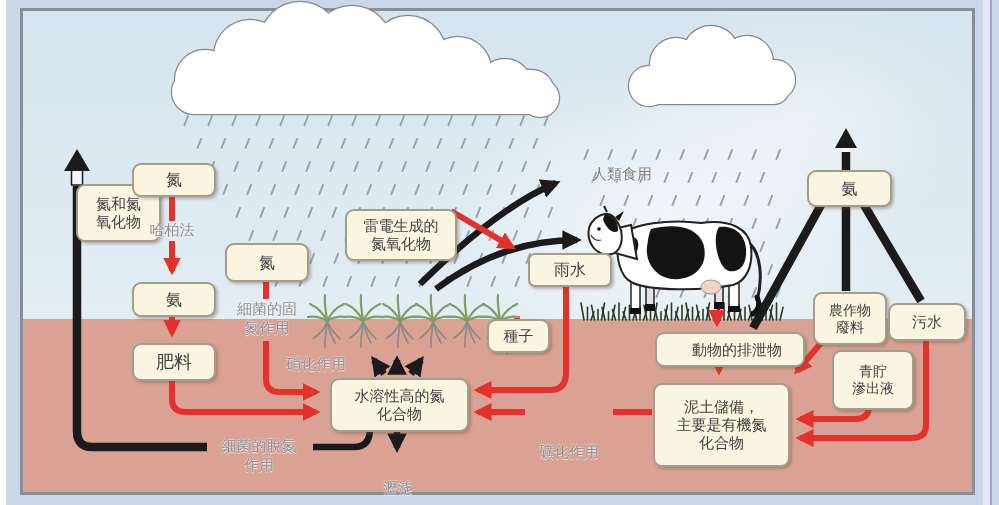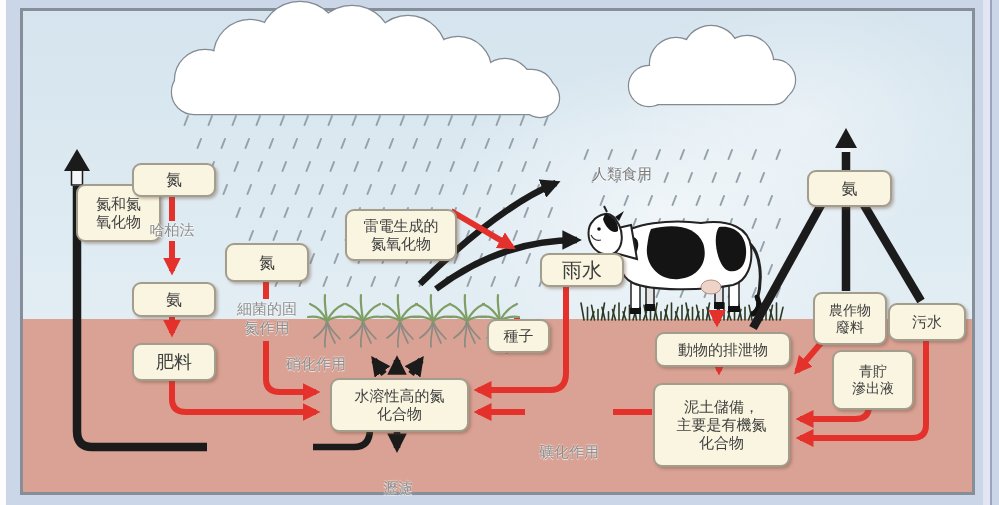--- a/index.html
+++ b/index.html
@@ -472,35 +472,37 @@
   </svg>
 
   <div class="box" style="left:37px;top:184px;width:81px;height:54px;font-size:15px;margin-left:39px;">氮和氮
 氧化物</div>
   <div class="box" style="left:132px;top:163px;width:80px;height:30px;font-size:16px;">氮</div>
   <div class="box" style="left:132px;top:282px;width:80px;height:31px;font-size:16px;">氨</div>
   <div class="box" style="left:132px;top:343px;width:80px;height:34px;font-size:18px;">肥料</div>
   <div class="box" style="left:225px;top:243px;width:80px;height:35px;font-size:16px;">氮</div>
   <div class="box" style="left:345px;top:192px;width:108px;height:48px;font-size:15px;margin-top:17px;">雷電生成的
 氮氧化物</div>
-  <div class="box" style="left:540px;top:253px;width:80px;height:30px;font-size:20px;">雨水</div>
+  <div class="box" style="left:528px;top:253px;width:80px;height:30px;font-size:16px;border-radius:7px;">雨水</div>
   <div class="box" style="left:487px;top:287px;width:59px;height:30px;font-size:15px;margin-top:32px;">種子</div>
   <div class="box" style="left:330px;top:378px;width:135px;height:50px;font-size:15px;">水溶性高的氮
 化合物</div>
-  <div class="box" style="left:655px;top:332px;width:132px;height:31px;font-size:15px;">動物的排泄物</div>
+  <div class="box" style="left:655px;top:332px;width:132px;height:31px;font-size:15px;padding-left:14px;">動物的排泄物</div>
   <div class="box" style="left:653px;top:383px;width:133px;height:80px;font-size:15px;">泥土儲備，
 主要是有機氮
 化合物</div>
   <div class="box" style="left:807px;top:170px;width:81px;height:33px;font-size:16px;">氨</div>
   <div class="box" style="left:813px;top:292px;width:70px;height:49px;font-size:14px;">農作物
 廢料</div>
   <div class="box" style="left:832px;top:350px;width:78px;height:56px;font-size:14px;">青貯
 滲出液</div>
   <div class="box" style="left:888px;top:303px;width:74px;height:34px;font-size:15px;">污水</div>
 
   <div class="glabel" style="left:136px;top:222px;width:72px;height:18px;">哈柏法</div>
   <div class="glabel" style="left:224px;top:299px;width:86px;height:40px;">細菌的固
 氮作用</div>
   <div class="glabel" style="left:276px;top:356px;width:80px;height:18px;text-align:right;">硝化作用</div>
   <div class="glabel" style="left:374px;top:460px;width:48px;height:18px;margin-top:20px;">瀝濾</div>
   <div class="glabel" style="left:529px;top:403px;width:80px;height:18px;margin-top:41px;">礦化作用</div>
   <div class="glabel" style="left:583px;top:166px;width:78px;height:18px;color:#7a7a7a;">人類食用</div>
+  <div class="glabel" style="left:206px;top:436px;width:106px;height:40px;">細菌的脫氮
+作用</div>
 </div>
 
 </body></html>

